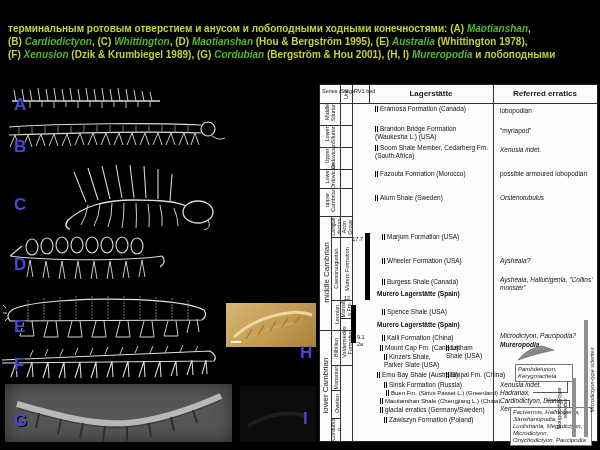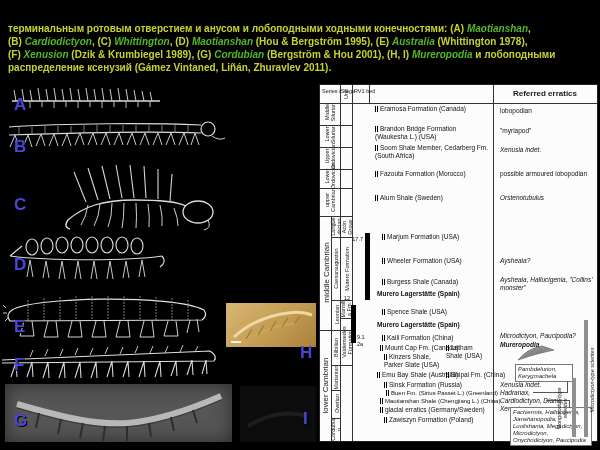--- a/index.html
+++ b/index.html
@@ -45,21 +45,21 @@
   .ph-i{position:absolute;left:240px;top:386px;width:76px;height:56px;background:#0c0c0c;}
   svg{display:block;}
 </style>
 </head>
 <body>
 
 <div class="cap"><br>
 <span>терминальным ротовым отверстием и анусом и лобоподными ходными конечностями: (A) </span><span class="g">Maotianshan</span><span>,</span><br>
 <span>(B) </span><span class="g">Cardiodictyon</span><span>, (C) </span><span class="g">Whittington</span><span>, (D) </span><span class="g">Maotianshan</span><span> (Hou &amp; Bergström 1995), (E) </span><span class="g">Australia</span><span> (Whittington 1978),</span><br>
 <span>(F) </span><span class="g">Xenusion</span><span> (Dzik &amp; Krumbiegel 1989), (G) </span><span class="g">Cordubian</span><span> (Bergström &amp; Hou 2001), (H, I) </span><span class="g">Mureropodia</span><span> и лобоподными</span><br>
-<span>распределение ксенузий (Gámez Vintaned, Liñán, Zhuravlev 2011).</span></div>
+</div>
 
 <svg class="abs" style="left:8px;top:86px" width="160" height="24" viewBox="0 0 160 24">
   <path d="M4 15 L152 15" stroke="#ddd" stroke-width="1.4" fill="none"></path>
   <path d="M8 15 L6 4 M16 15 L14 3 M24 15 L22 4 M32 15 L30 2 M40 15 L38 3 M48 15 L46 2 M56 15 L54 3 M64 15 L62 2 M72 15 L70 3 M80 15 L78 2 M88 15 L86 3 M96 15 L94 2 M104 15 L102 3 M112 15 L110 2 M120 15 L118 3 M128 15 L126 4 M136 15 L134 5 M144 15 L142 6" stroke="#cfcfcf" stroke-width="1" fill="none"></path>
   <path d="M10 15 l0 6 M22 15 l0 7 M34 15 l0 6 M46 15 l0 7 M58 15 l0 6 M70 15 l0 7 M82 15 l0 6 M94 15 l0 7 M106 15 l0 6 M118 15 l0 7 M130 15 l0 6 M142 15 l0 6" stroke="#bbb" stroke-width="1" fill="none"></path>
 </svg>
 
 <svg class="abs" style="left:5px;top:112px" width="222" height="40" viewBox="0 0 222 40">
   <path d="M4 15 C60 11 150 11 196 13 M4 23 C60 21 150 19 196 21" stroke="#ddd" stroke-width="1.2" fill="none"></path>
   <circle cx="203" cy="17" r="7" stroke="#ddd" stroke-width="1.2" fill="none"></circle>
@@ -152,20 +152,21 @@
   <div class="hl" style="left:11px;top:215px;width:21px"></div>
   <div class="hl" style="left:20px;top:233px;width:12px"></div>
   <div class="hl" style="left:0;top:245px;width:32px"></div>
   <div class="hl" style="left:11px;top:280px;width:21px"></div>
   <div class="hl" style="left:11px;top:305px;width:9px"></div>
   <div class="hl" style="left:11px;top:333px;width:9px"></div>
 
   <div class="hs" style="left:2px;top:3px">Series /Stage</div>
   <div class="rot" style="left:17px;top:4px;width:18px;height:10px">Unit</div>
   <div class="hs" style="left:34px;top:3px">RV1 bed</div>
+  <div class="hdr" style="left:49px;top:4px;width:124px">Lagerstätte</div>
   <div class="hdr" style="left:173px;top:4px;width:104px">Referred erratics</div>
 
   <div class="rot" style="left:-7px;top:19px;width:34px;height:16px">Middle Silurian</div>
   <div class="rot" style="left:-7px;top:41px;width:34px;height:16px">Lower Silurian</div>
   <div class="rot" style="left:-7px;top:63px;width:34px;height:16px">Upper Ordovician</div>
   <div class="rot" style="left:-7px;top:83px;width:34px;height:16px">Lower Ordovician</div>
   <div class="rot" style="left:-4px;top:107px;width:28px;height:16px">upper Cambrian</div>
   <div class="rot big" style="left:-51px;top:182px;width:114px;height:11px">middle Cambrian</div>
   <div class="rot big" style="left:-50px;top:295px;width:111px;height:11px">lower Cambrian</div>
 

